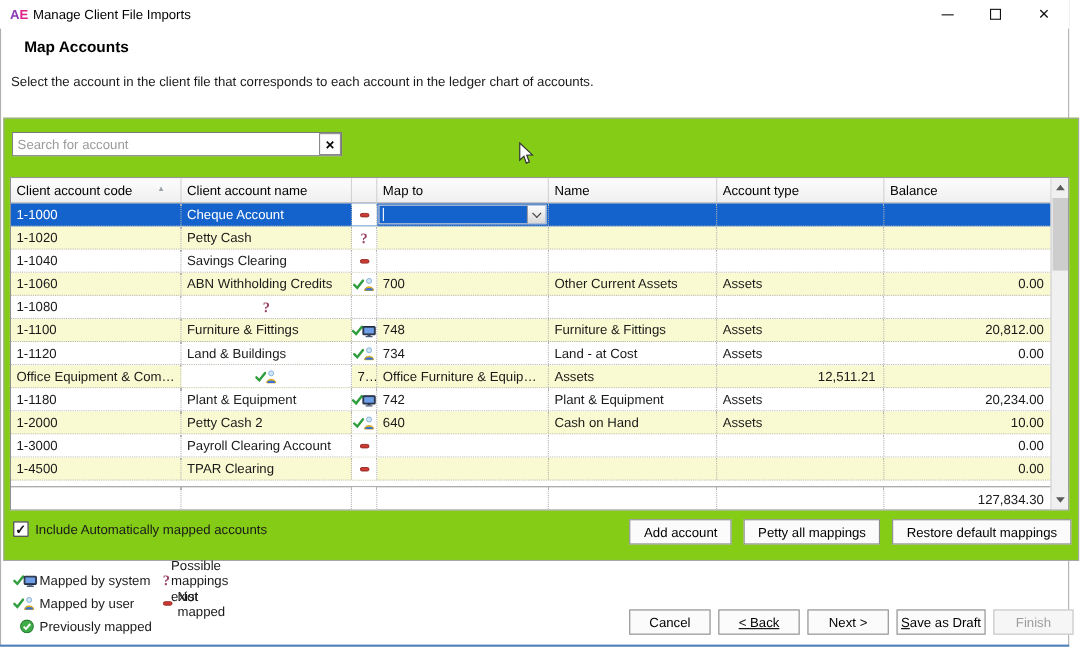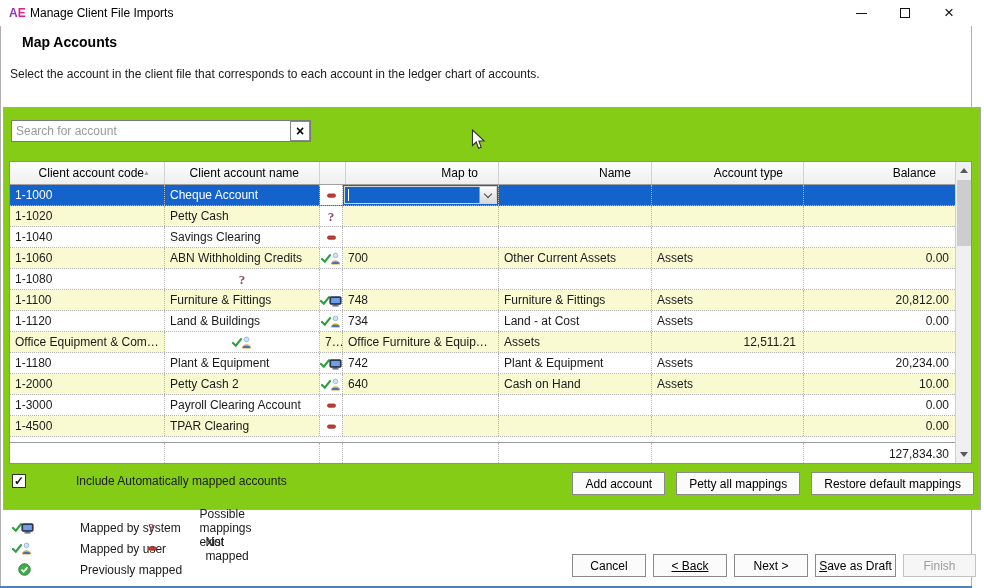--- a/index.html
+++ b/index.html
@@ -28,21 +28,21 @@
   
   .searchbox { position:absolute; left:7px; top:12px; width:300px; height:22px; border:1px solid #7a7a7a; display:flex; background:#fff; }
   .searchbox input { flex:1; border:none; outline:none; font-family:"Liberation Sans",sans-serif; font-size:12px; padding:0 4px; color:#333; }
   .searchbox input::placeholder { color:#9a9a9a; }
   .search-clear { width:20px; height:20px; border:1px solid #8a8a8a; margin:0; display:flex; align-items:center; justify-content:center; font-weight:bold; font-size:14px; color:#000; background:#fdfdfd; cursor:default; }
 
   
   #grid { position:absolute; left:5px; top:53px; width:963px; height:303px; border:1px solid #8f8f8f; background:#fff; overflow:hidden; }
   .thead, .tr, .totals { display:grid; grid-template-columns:155px 155px 23px 156px 153px 152px 153px; }
   .thead { height:23px; background:linear-gradient(#fdfdfd,#efefef); border-bottom:1px solid #a0a0a0; }
-  .th { position:relative; padding:4px 20px 0 5px; font-size:12px; color:#000; border-right:1px solid #d2d2d2; white-space:nowrap; overflow:hidden;text-align:right; }
+  .th { position:relative; padding:4px 4px 0 5px; font-size:12px; color:#000; border-right:1px solid #d2d2d2; white-space:nowrap; overflow:hidden; }
   .sort { position:absolute; right:14px; top:7px; font-size:7px; color:#9aa0a6; }
   .tr { height:21px; border-bottom:1px dotted #b3b3b3; background:#fff; }
   .tr.y { background:#fafad2; }
   .tr.sel { background:#1463cc; color:#fff; }
   .td { padding:3px 4px 0 5px; font-size:12px; white-space:nowrap; overflow:hidden; text-overflow:ellipsis; border-right:1px dotted #b3b3b3; position:relative; }
   .c-status { background:#fff; padding:1px 0 0 0; display:flex; align-items:center; justify-content:center; overflow:visible; }
   .c-bal { text-align:right; padding-right:7px; }
   .filler { height:5px; background:#fff; }
   .totals { height:23px; border-top:1px solid #9b9b9b; background:#fff; }
   .totals .td { padding-top:4px; }
@@ -66,21 +66,21 @@
   
   .check-row { position:absolute; left:8px; top:366px; display:flex; align-items:center; gap:6px; }
   .checkbox { width:14px; height:14px; border:1px solid #333; background:#fff; display:flex; align-items:center; justify-content:center; font-size:12px; font-weight:bold; color:#111; line-height:12px; }
   .table-actions { position:absolute; right:6px; top:364px; display:flex; gap:11px; }
   .btn { height:23px; border:1px solid #8a8a8a; background:#fbfbfb; font-family:"Liberation Sans",sans-serif; font-size:12px; color:#000; padding:0 12px; display:flex; align-items:center; justify-content:center; cursor:default; }
 
   
   #legend { position:absolute; left:12px; top:517px; }
   .leg-row { display:flex; align-items:center; height:21px; }
   .leg-icon { width:24px; display:inline-flex; align-items:center; line-height:0; }
-  .leg-label { font-size:12px;margin-left:44px; }
+  .leg-label { font-size:12px; }
   .leg-col2 { position:absolute; left:128px; top:0; }
   .q-glyph { font-weight:bold; color:#994466; font-size:13px; font-family:"Liberation Serif",serif; }
 
   
   #footer { position:absolute; left:0; right:0; bottom:10px; height:24px; }
   .fbtn { position:absolute; top:0; height:23px; border:1px solid #8a8a8a; background:#fbfbfb; font-size:12px; display:flex; align-items:center; justify-content:center; }
   #btn-cancel { left:572px; width:74px; }
   #btn-back   { left:653px; width:74px;text-decoration:underline; }
   #btn-next   { left:734px; width:74px; }
   #btn-save   { left:815px; width:81px; }

